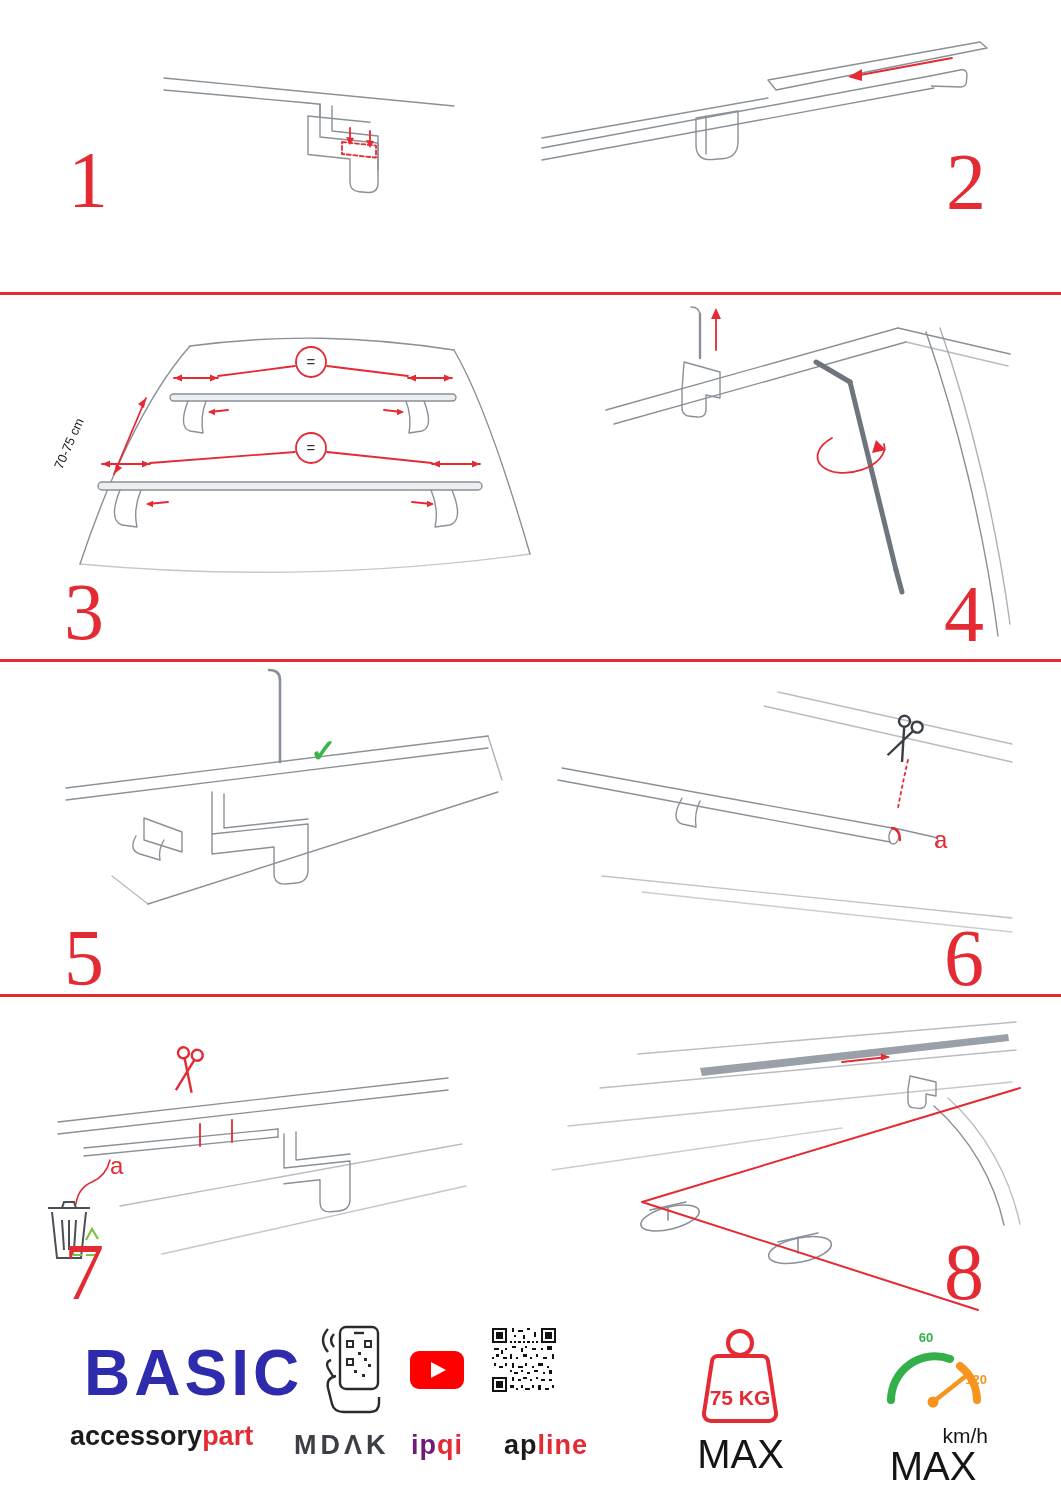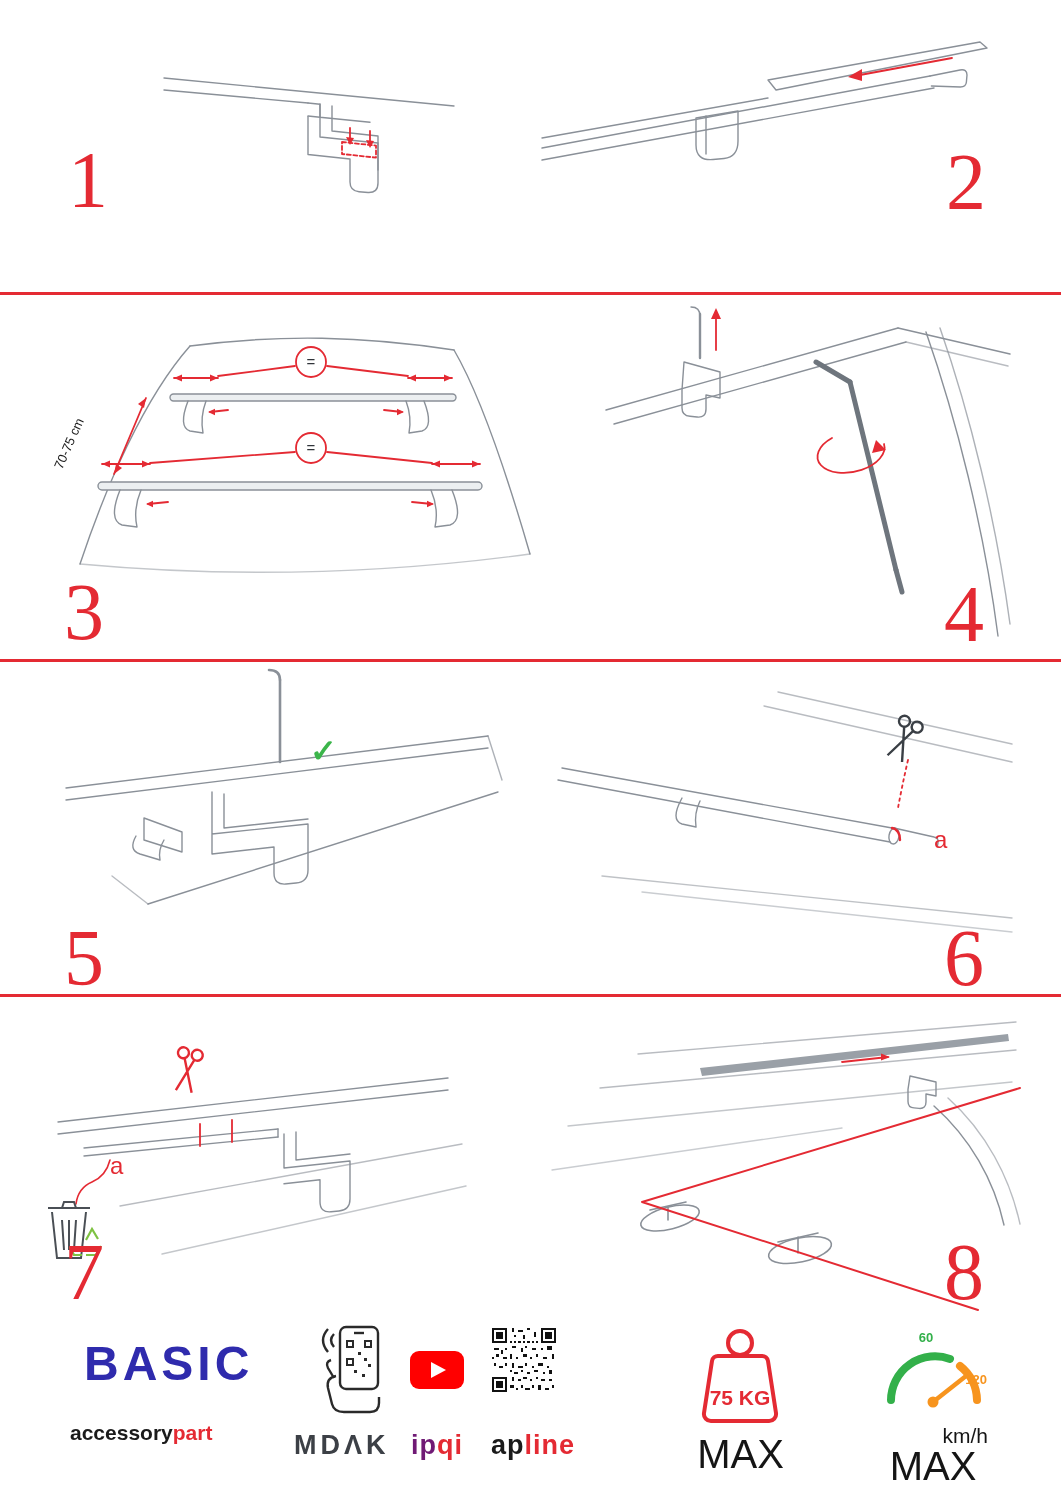--- a/index.html
+++ b/index.html
@@ -19,23 +19,23 @@
   .rl  { stroke:#e42a33; fill:none; stroke-width:1.8; stroke-linecap:round; stroke-linejoin:round; }
   .rf  { fill:#e42a33; stroke:none; }
 
   svg text { font-family:"Liberation Sans", sans-serif; }
   .eq     { font-size:15px; fill:#30343a; text-anchor:middle; }
   .dim    { font-size:13px; fill:#1d1d1d; }
   .alabel { font-size:24px; fill:#e42a33; }
   .check  { font-size:32px; fill:#3bb54a; font-weight:bold; }
 
   
-  .brand-basic { position:absolute; left:84px; top:1336px; font-size:48px; font-weight:700;
+  .brand-basic { position:absolute; left:84px; top:1336px; font-size:64px; font-weight:700;
                  letter-spacing:4px; color:#2f2bad; }
-  .brand-sub   { position:absolute; left:70px; top:1421px; font-size:21px; font-weight:700; color:#1b1b1b; }
+  .brand-sub   { position:absolute; left:70px; top:1421px; font-size:27px; font-weight:700; color:#1b1b1b; }
   .red-part    { color:#e42a33; }
   .partner     { position:absolute; font-size:27px; color:#3c4046; letter-spacing:4px; font-weight:700; }
   .partner .dk { color:#701a75; }
   .partner .rd { color:#e42a33;margin-top:43px; }
   .max-label   { position:absolute; font-size:40px; color:#151515; text-align:center; }
   .kmh-label   { position:absolute; font-size:21px; color:#151515; text-align:right; }
 </style>
 </head>
 <body>
 
@@ -302,21 +302,21 @@
     <path fill="#111111" d="M2,2h3v3h-3z M24,2h3v3h-3z M2,24h3v3h-3z"></path>
     <path fill="#111111" d="M9,0h1v2h-1z M12,1h2v1h-2z M16,0h1v1h-1z M19,2h1v2h-1z M10,3h1v1h-1z M14,3h1v2h-1z
       M8,6h1v1h-1z M10,6h1v1h-1z M12,6h1v1h-1z M14,6h1v1h-1z M16,6h1v1h-1z M18,6h1v1h-1z M20,6h1v1h-1z
       M1,9h2v1h-2z M4,10h1v2h-1z M6,9h1v1h-1z M9,8h2v1h-2z M13,9h1v2h-1z M15,8h1v1h-1z M18,9h2v1h-2z M22,9h1v1h-1z M25,8h2v2h-2z
       M0,13h1v1h-1z M2,12h1v1h-1z M5,13h2v1h-2z M8,12h1v2h-1z M11,13h1v1h-1z M14,12h2v1h-2z M17,13h1v1h-1z M20,12h1v1h-1z M23,13h2v1h-2z M27,12h1v2h-1z
       M1,16h1v1h-1z M3,17h2v1h-2z M6,16h1v1h-1z M9,16h1v2h-1z M12,17h2v1h-2z M15,16h1v1h-1z M18,17h1v1h-1z M21,16h2v1h-2z M25,17h1v1h-1z
       M8,19h1v1h-1z M10,20h2v1h-2z M13,19h1v1h-1z M16,20h1v1h-1z M19,19h2v1h-2z M23,20h1v1h-1z M26,19h1v2h-1z
       M9,22h1v2h-1z M12,23h1v1h-1z M14,22h2v1h-2z M17,23h1v1h-1z M20,22h1v1h-1z M22,23h2v1h-2z M26,23h1v1h-1z
       M8,26h2v1h-2z M11,27h1v1h-1z M13,26h1v1h-1z M15,27h2v1h-2z M18,26h1v1h-1z M21,26h1v2h-1z M24,27h2v1h-2z M27,26h1v1h-1z"></path>
   </svg>
-  <div class="partner" style="left:491px;top:1430px;letter-spacing:1px"><span style="color:#1b1b1b">ap</span><span class="rd">line</span></div>
+  <div class="partner" style="left:504px;top:1430px;letter-spacing:1px"><span style="color:#1b1b1b">ap</span><span class="rd">line</span></div>
 
   <svg class="art" style="left:688px;top:1324px" width="105" height="105" viewBox="0 0 105 105">
     <g stroke="#e42a33" stroke-width="4" fill="none">
       <circle cx="52" cy="19" r="12"></circle>
       <path d="M30,32 h44 a6,6 0 0 1 6,5 l8,52 a7,7 0 0 1 -7,8 H23 a7,7 0 0 1 -7,-8 l8,-52 a6,6 0 0 1 6,-5 z" fill="#ffffff"></path>
     </g>
     <text x="52" y="81" text-anchor="middle" font-size="21" font-weight="bold" fill="#e42a33">75 KG</text>
   </svg>
   <div class="max-label" style="left:688px;top:1432px;width:105px">MAX</div>
 

